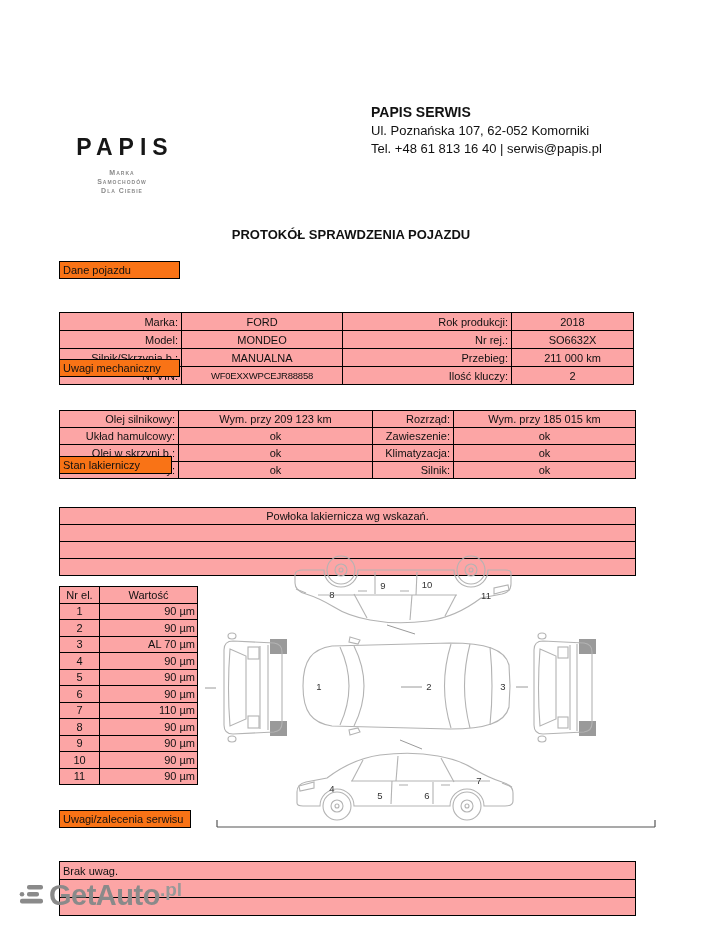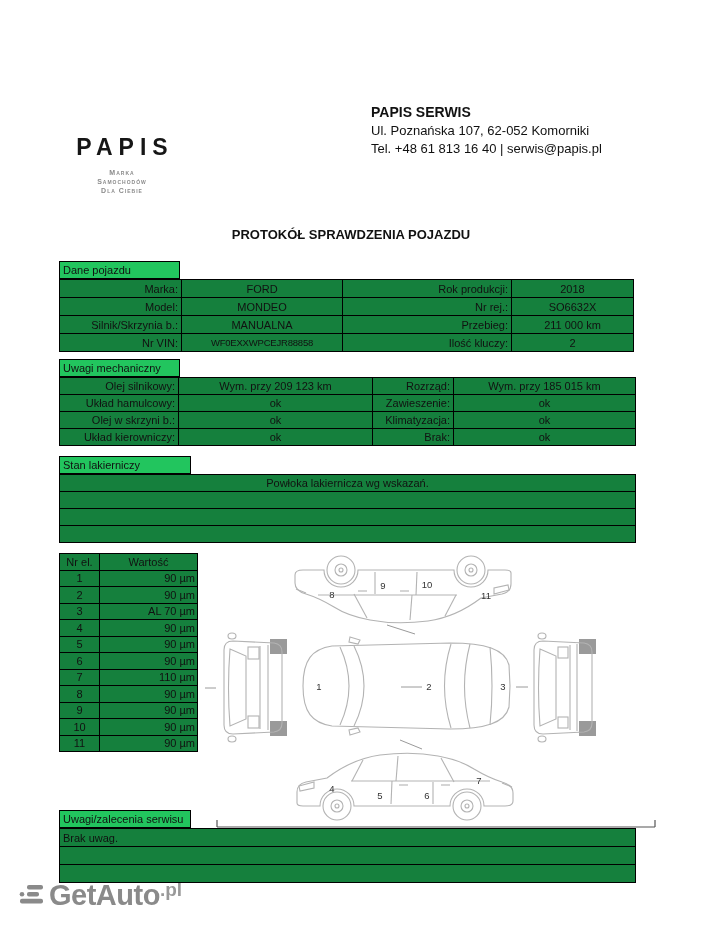--- a/index.html
+++ b/index.html
@@ -11,25 +11,25 @@
 
   
   .logo{left:76px;top:134px;width:92px;text-align:center;}
   .logo-brand{font-size:23px;font-weight:bold;letter-spacing:6px;margin-right:-6px;color:#161616;}
   .logo-tag{margin-top:7px;font-size:7px;line-height:9px;color:#8a8a8a;font-variant:small-caps;letter-spacing:1px;font-weight:bold;}
   .company{left:371px;top:103px;font-size:13px;line-height:18.5px;}
   .company-name{font-weight:bold;font-size:14px;}
   .doc-title{left:0;top:227px;width:702px;text-align:center;font-size:13px;font-weight:bold;}
 
   
-  .tab{position:absolute;background:#22c55e;border:1px solid #000;height:18px;box-sizing:border-box;
+  .tab{position:absolute;background:#f97316;border:1px solid #000;height:18px;box-sizing:border-box;
        font-size:11px;line-height:16px;padding-left:3px;}
 
   
-  table{border-collapse:collapse;table-layout:fixed;background:#15803d;}
+  table{border-collapse:collapse;table-layout:fixed;background:#fca5a5;margin-top:33px;}
   td{border:1px solid #000;font-size:11px;padding:0 3px;overflow:hidden;white-space:nowrap;height:17px;box-sizing:border-box;}
   .lbl{text-align:right;}
   .val{text-align:center;}
   #vehicle-table td{height:18px;}
   #vehicle-table .vin{font-size:9.5px;letter-spacing:-0.2px;}
   #meas-table td{height:16.5px;}
   .meas-num{text-align:center;}
   .meas-val{text-align:right;padding-right:2px;}
   .meas-head{text-align:center;}
   #notes-table td{height:18px;text-align:left;}
@@ -122,27 +122,27 @@
   </tr>
   <tr>
     <td class="lbl">Olej w skrzyni b.:</td>
     <td class="val">ok</td>
     <td class="lbl">Klimatyzacja:</td>
     <td class="val">ok</td>
   </tr>
   <tr>
     <td class="lbl">Układ kierowniczy:</td>
     <td class="val">ok</td>
-    <td class="lbl">Brak:</td>
-    <td class="val">ok</td>
-  </tr>
-</tbody>
-  </table>
-
-<div class="tab" style="left:59px;top:456px;width:132px;">Stan lakierniczy</div>
+    <td class="lbl">Silnik:</td>
+    <td class="val">ok</td>
+  </tr>
+</tbody>
+  </table>
+
+<div class="tab" style="left:59px;top:456px;width:113px;">Stan lakierniczy</div>
 <table id="paint-table" class="abs" style="left:59px;top:474px;">
   <colgroup>
       <col style="width:576px">
     </colgroup>
   <tbody>
       <tr>
         <td class="centered">Powłoka lakiernicza wg wskazań.</td>
       </tr>
   <tr>
         <td></td>

